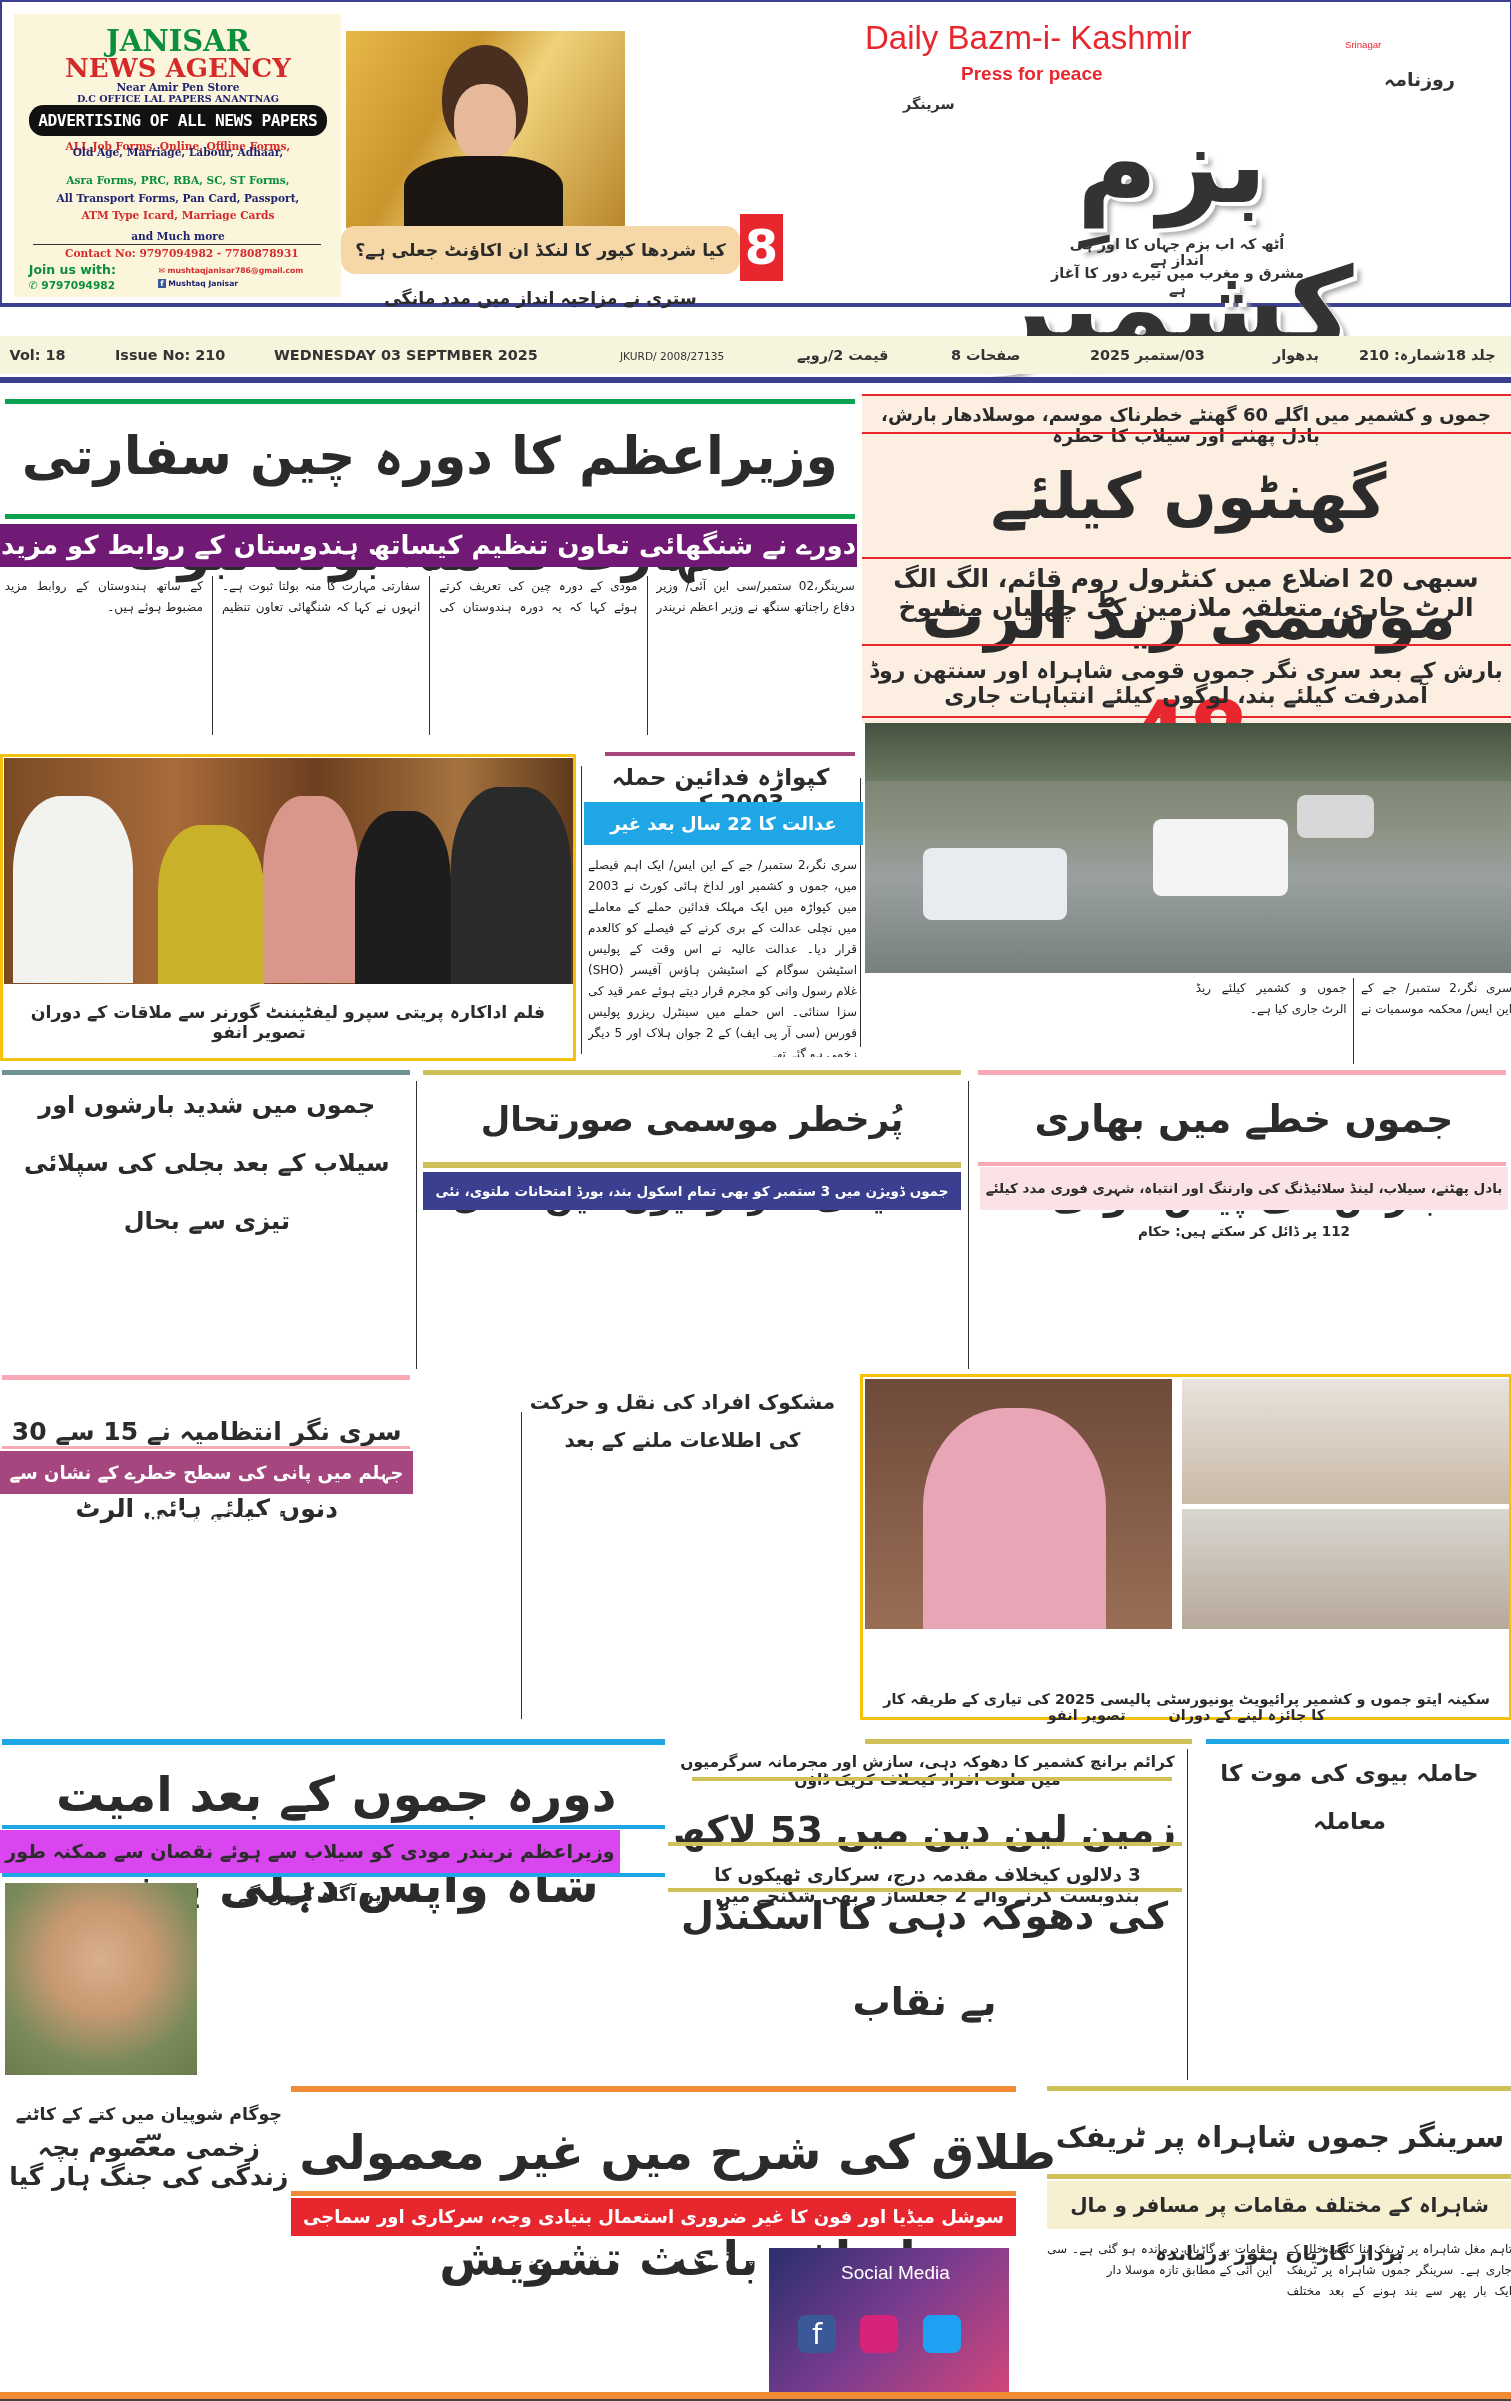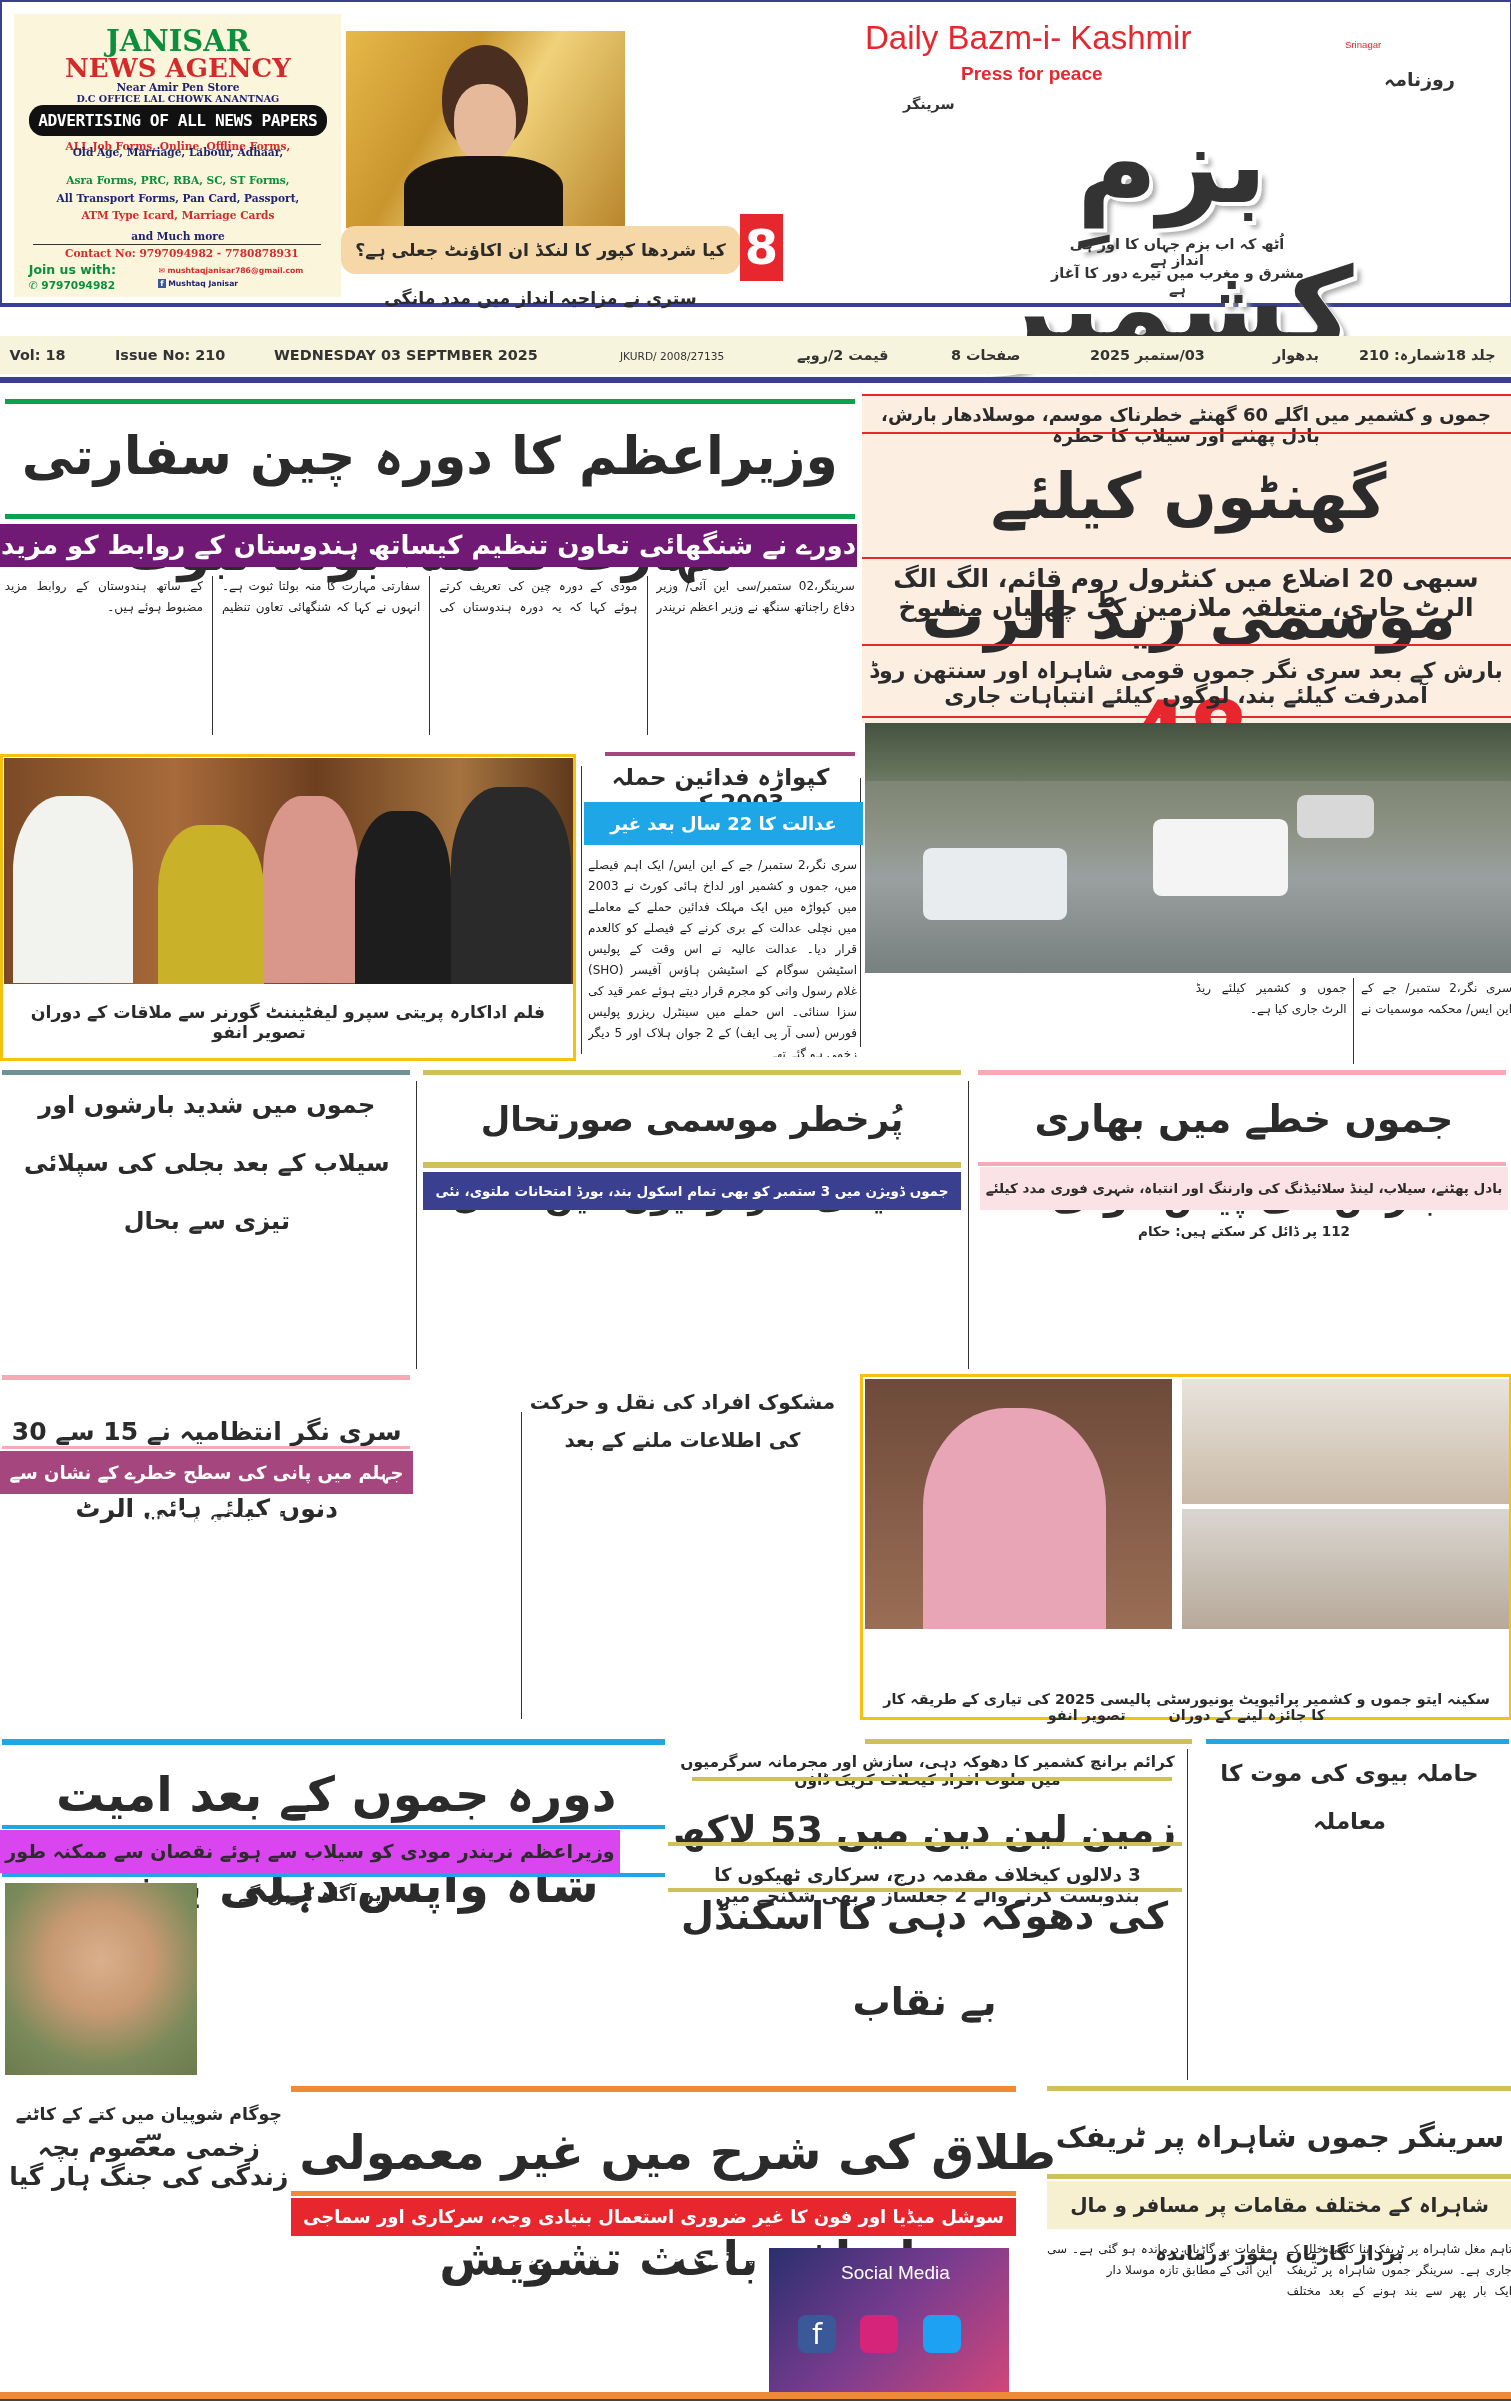--- a/index.html
+++ b/index.html
@@ -96,21 +96,21 @@
 </style>
 </head>
 <body>
 
 <div id="header-band" class="abs"></div>
 
 <div id="ad-box" class="abs">
   <div class="ad-line" style="top:9.6px;font-size:29px;color:#0b8f3c;">JANISAR</div>
   <div class="ad-line" style="top:39px;font-size:26px;color:#d42a2a;">NEWS AGENCY</div>
   <div class="ad-line" style="top:67px;font-size:10.6px;color:#1f2370;">Near Amir Pen Store</div>
-  <div class="ad-line" style="top:79px;font-size:9.6px;color:#1f2370;">D.C OFFICE LAL CHOWK ANANTNAG</div>
+  <div class="ad-line" style="top:79px;font-size:9.6px;color:#1f2370;">D.C OFFICE LAL PAPERS ANANTNAG</div>
   <div id="ad-pill">ADVERTISING OF ALL NEWS PAPERS</div>
   <div class="ad-line" style="top:126px;font-size:10.6px;color:#d42a2a;">ALL Job Forms, Online, Offline Forms,</div>
   <div class="ad-line" style="top:132px;font-size:10.6px;color:#1f2370;">Old Age, Marriage, Labour, Adhaar,</div>
   <div class="ad-line" style="top:160px;font-size:10.6px;color:#0b8f3c;">Asra Forms, PRC, RBA, SC, ST Forms,</div>
   <div class="ad-line" style="top:178px;font-size:10.6px;color:#1f2370;">All Transport Forms, Pan Card, Passport,</div>
   <div class="ad-line" style="top:195px;font-size:10.6px;color:#d42a2a;">ATM Type Icard, Marriage Cards</div>
   <div class="ad-line" style="top:216px;font-size:10.6px;color:#1f2370;">and Much more</div>
   <div class="abs" style="left:19px;top:230px;width:288px;height:1px;background:#333;"></div>
   <div class="ad-line" style="top:233px;font-size:10.6px;color:#d42a2a;padding-left:8px;">Contact No: 9797094982 - 7780878931</div>
   <div class="abs" style="left:14.4px;top:248px;font-size:12.5px;color:#0b8f3c;font-weight:bold;">Join us with:</div>

